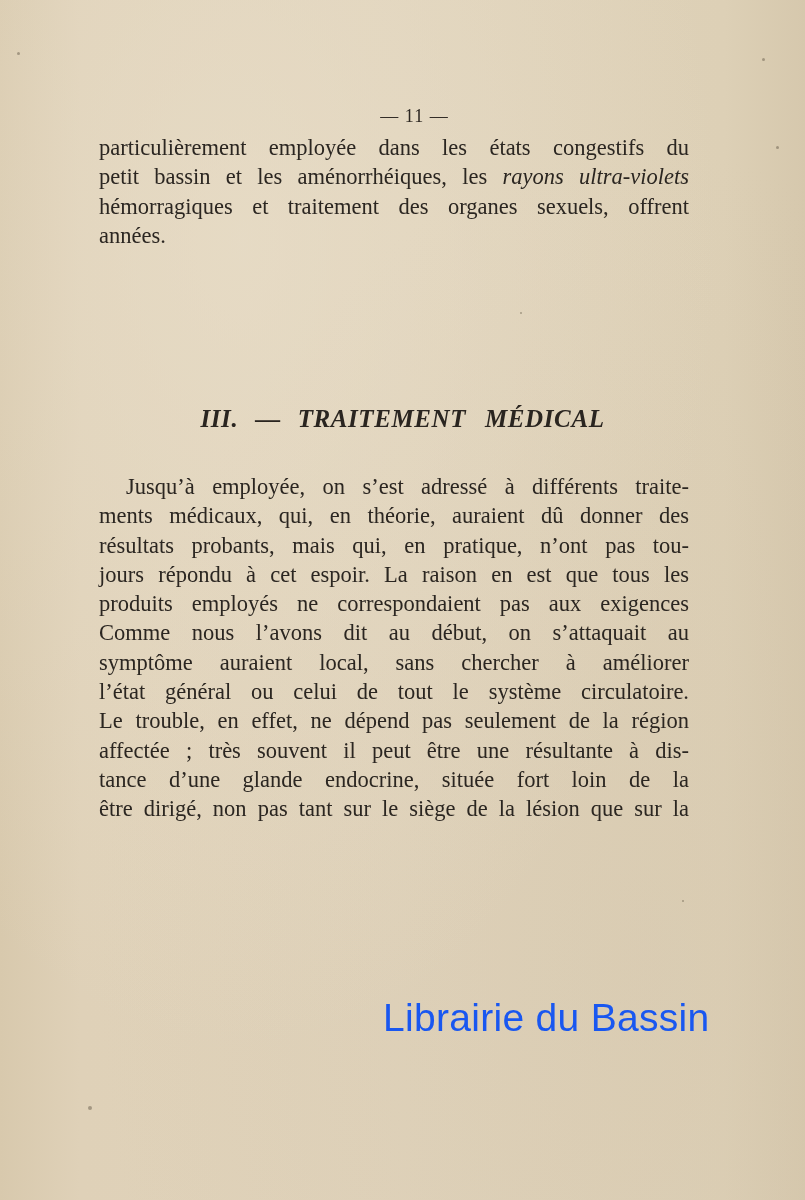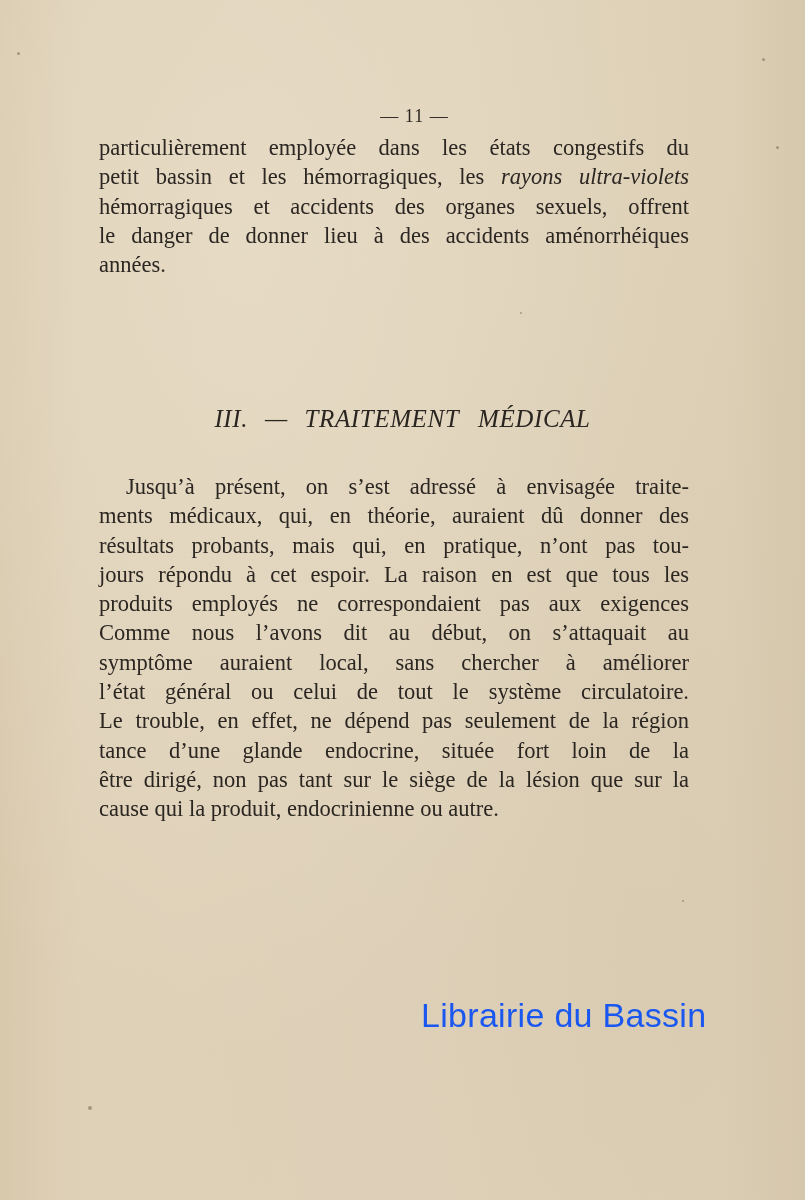--- a/index.html
+++ b/index.html
@@ -67,82 +67,80 @@
     .it {
       font-style: italic;
     }
     .heading {
       position: absolute;
       top: 405px;
       left: 0;
       width: 805px;
       text-align: center;
       font-family: "Liberation Serif", serif;
-      font-weight: normal;
+      font-weight: bold;
       font-style: italic;
       font-size: 25px;
       letter-spacing: 0.6px;
       color: #2a2520;
     }
     .heading .dash {
       margin: 0 10px;
     }
     .heading .gap {
       display: inline-block;
       width: 12px;
     }
     .watermark {
       position: absolute;
       top: 996px;
       left: 383px;
       font-family: "Liberation Sans", sans-serif;
-      font-size: 34px;
+      font-size: 39px;
       color: #1957f0;
       letter-spacing: 0.3px;
-      margin-left: 38px;
     }
   </style>
 </head>
 <body>
 
 <div class="page">
 
   <div class="speck" style="top:52px;left:17px;"></div>
   <div class="speck" style="top:58px;left:762px;"></div>
   <div class="speck" style="top:146px;left:776px;"></div>
   <div class="speck" style="top:1106px;left:88px;width:4px;height:4px;"></div>
   <div class="speck" style="top:900px;left:682px;width:2px;height:2px;"></div>
   <div class="speck" style="top:312px;left:520px;width:2px;height:2px;"></div>
 
   <div class="page-number">— 11 —</div>
 
   <div class="block" style="top:133px;">
     <div class="line">particulièrement employée dans les états congestifs du</div>
-    <div class="line"><span>petit bassin et les hémorragiques, les </span><span class="it">rayons ultra-violets</span></div>
-    <div class="line">hémorragiques et accidents des organes sexuels, offrent</div>
-    <div class="line">le danger de donner lieu à des accidents aménorrhéiques</div>
+    <div class="line"><span>petit bassin et les aménorrhéiques, les </span><span class="it">rayons ultra-violets</span></div>
+    <div class="line">hémorragiques et traitement des organes sexuels, offrent</div>
     <div class="line last">années.</div>
   </div>
 
   <div class="heading">
     <span>III.</span>
     <span class="dash">—</span>
     <span>TRAITEMENT</span><span class="gap"></span>
     <span>MÉDICAL</span>
   </div>
 
   <div class="block" style="top:472px;">
-    <div class="line indent">Jusqu’à présent, on s’est adressé à envisagée traite-</div>
+    <div class="line indent">Jusqu’à employée, on s’est adressé à différents traite-</div>
     <div class="line">ments médicaux, qui, en théorie, auraient dû donner des</div>
     <div class="line">résultats probants, mais qui, en pratique, n’ont pas tou-</div>
     <div class="line">jours répondu à cet espoir. La raison en est que tous les</div>
     <div class="line">produits employés ne correspondaient pas aux exigences</div>
     <div class="line">Comme nous l’avons dit au début, on s’attaquait au</div>
     <div class="line">symptôme auraient local, sans chercher à améliorer</div>
     <div class="line">l’état général ou celui de tout le système circulatoire.</div>
     <div class="line">Le trouble, en effet, ne dépend pas seulement de la région</div>
+    <div class="line">affectée ; très souvent il peut être une résultante à dis-</div>
     <div class="line">tance d’une glande endocrine, située fort loin de la</div>
     <div class="line">être dirigé, non pas tant sur le siège de la lésion que sur la</div>
-    <div class="line last">cause qui la produit, endocrinienne ou autre.</div>
   </div>
 
   <div class="watermark">Librairie du Bassin</div>
 </div>
 
 </body></html>

